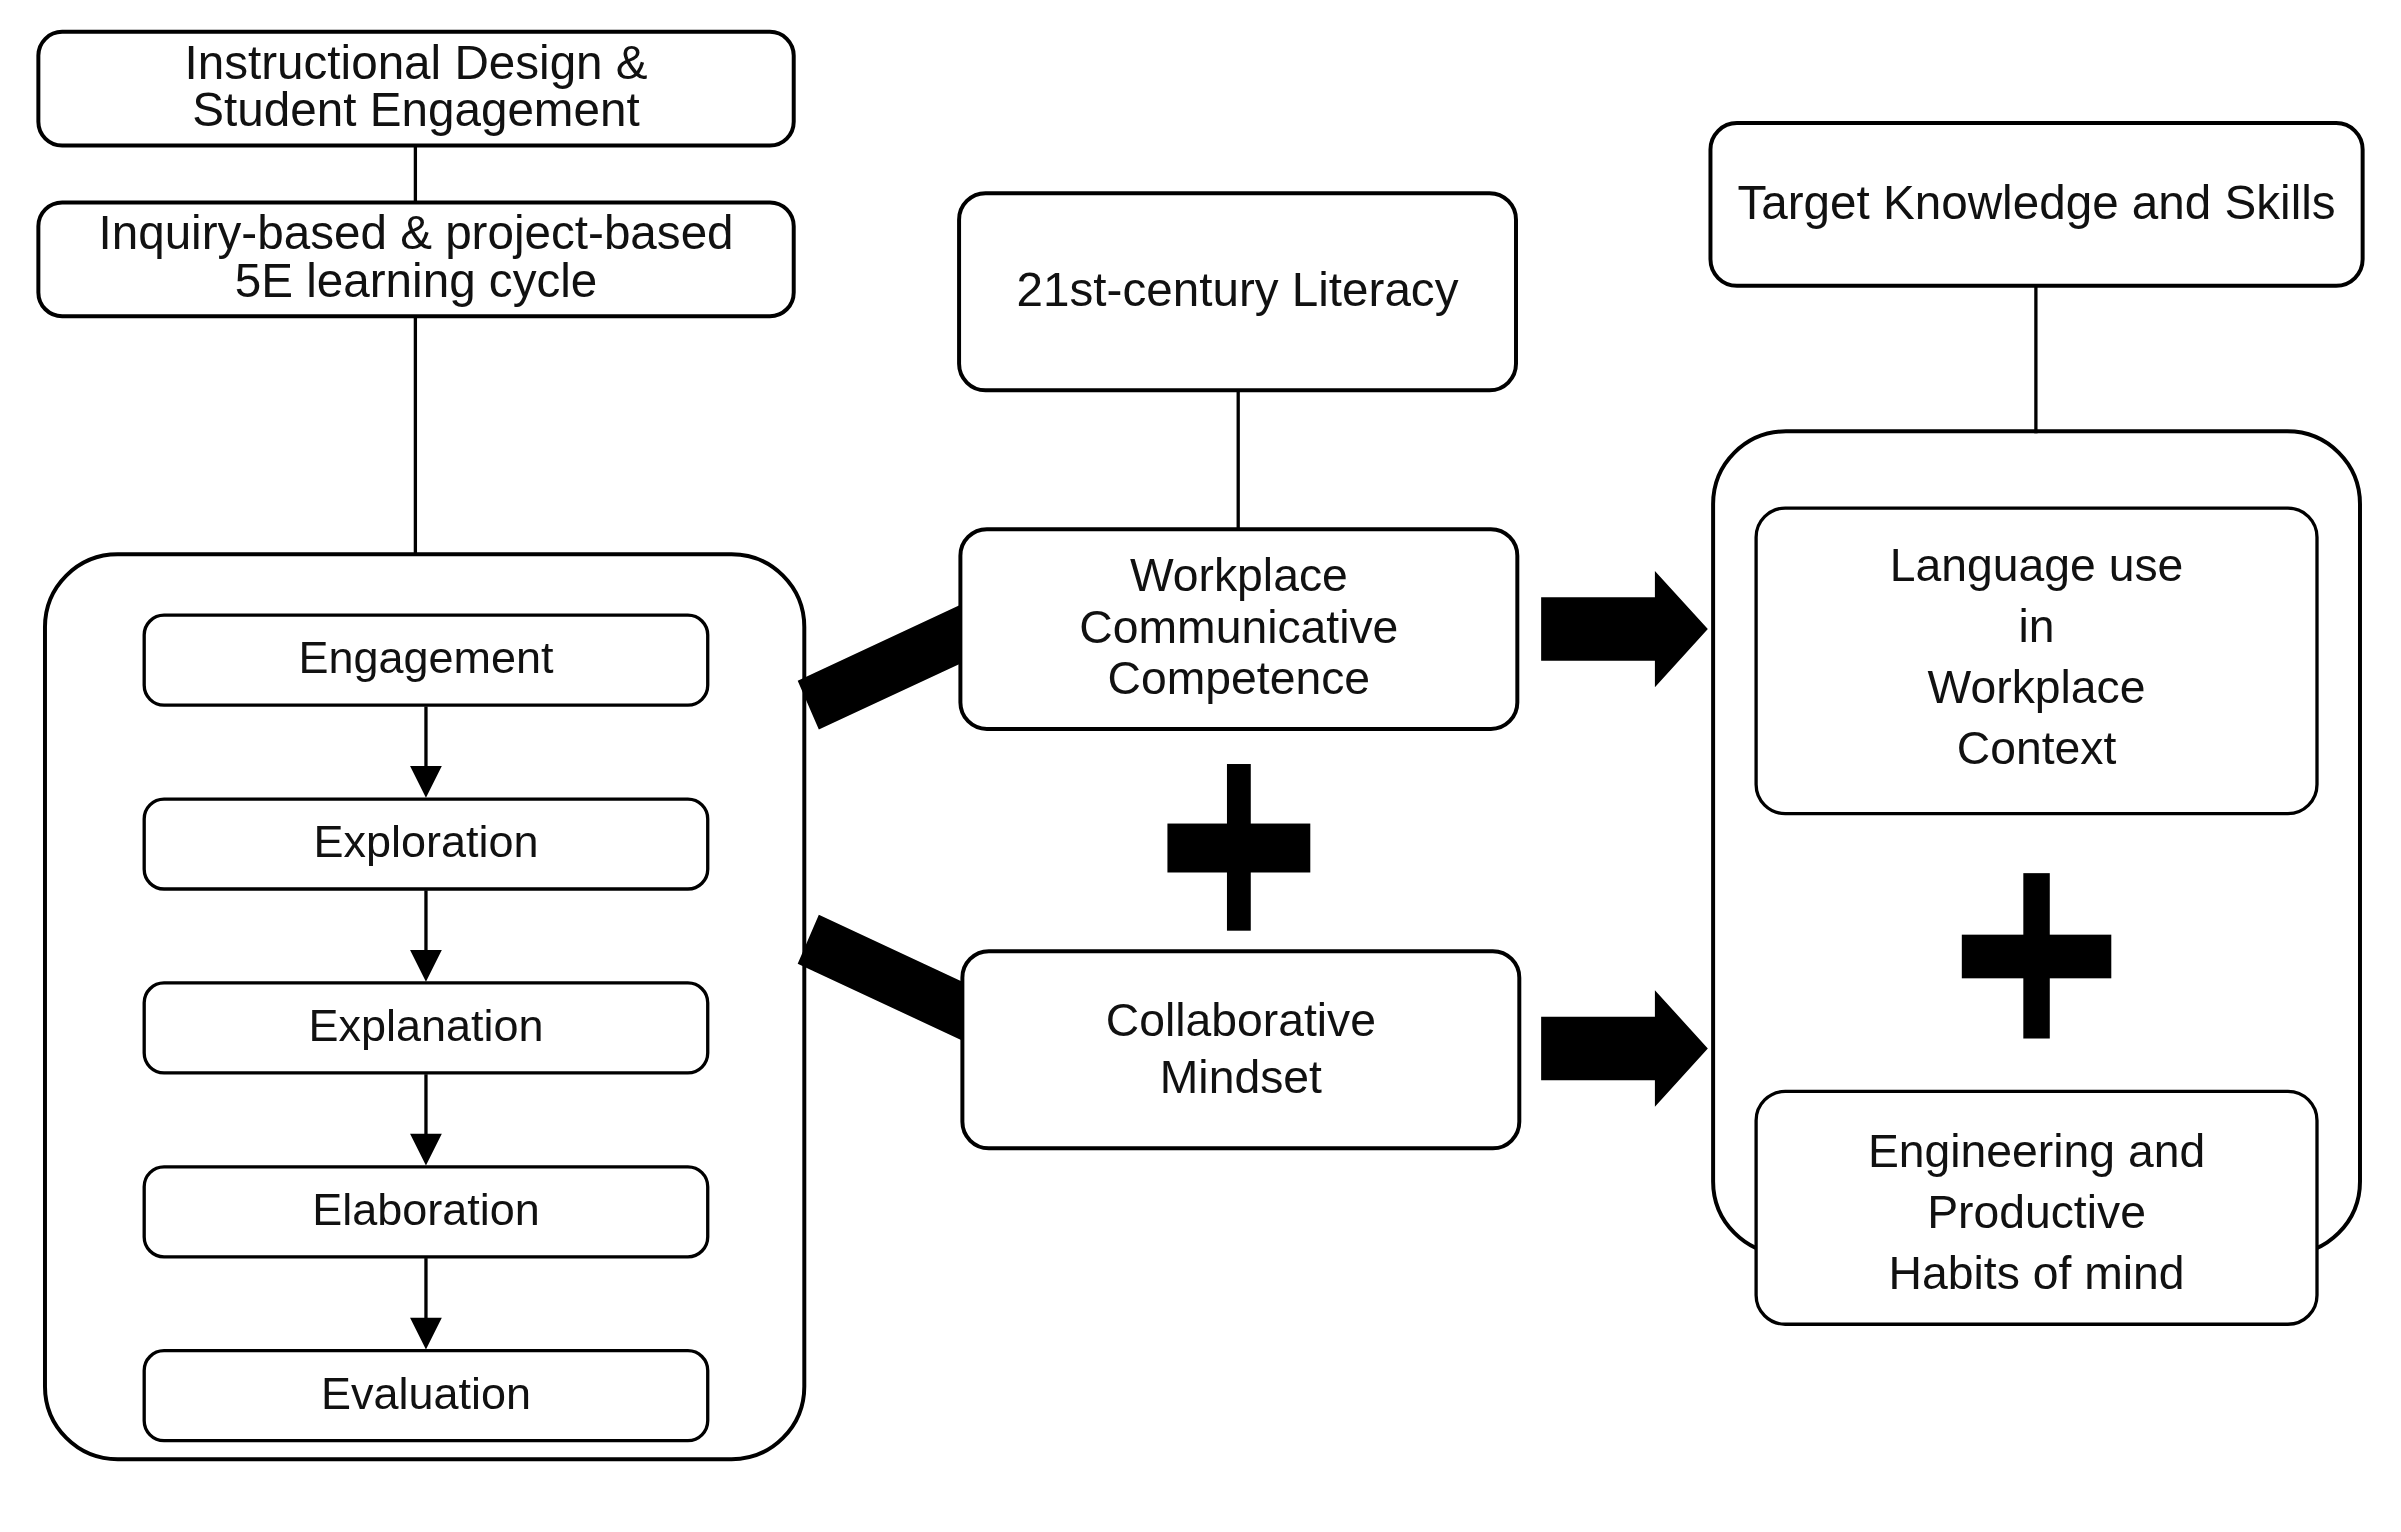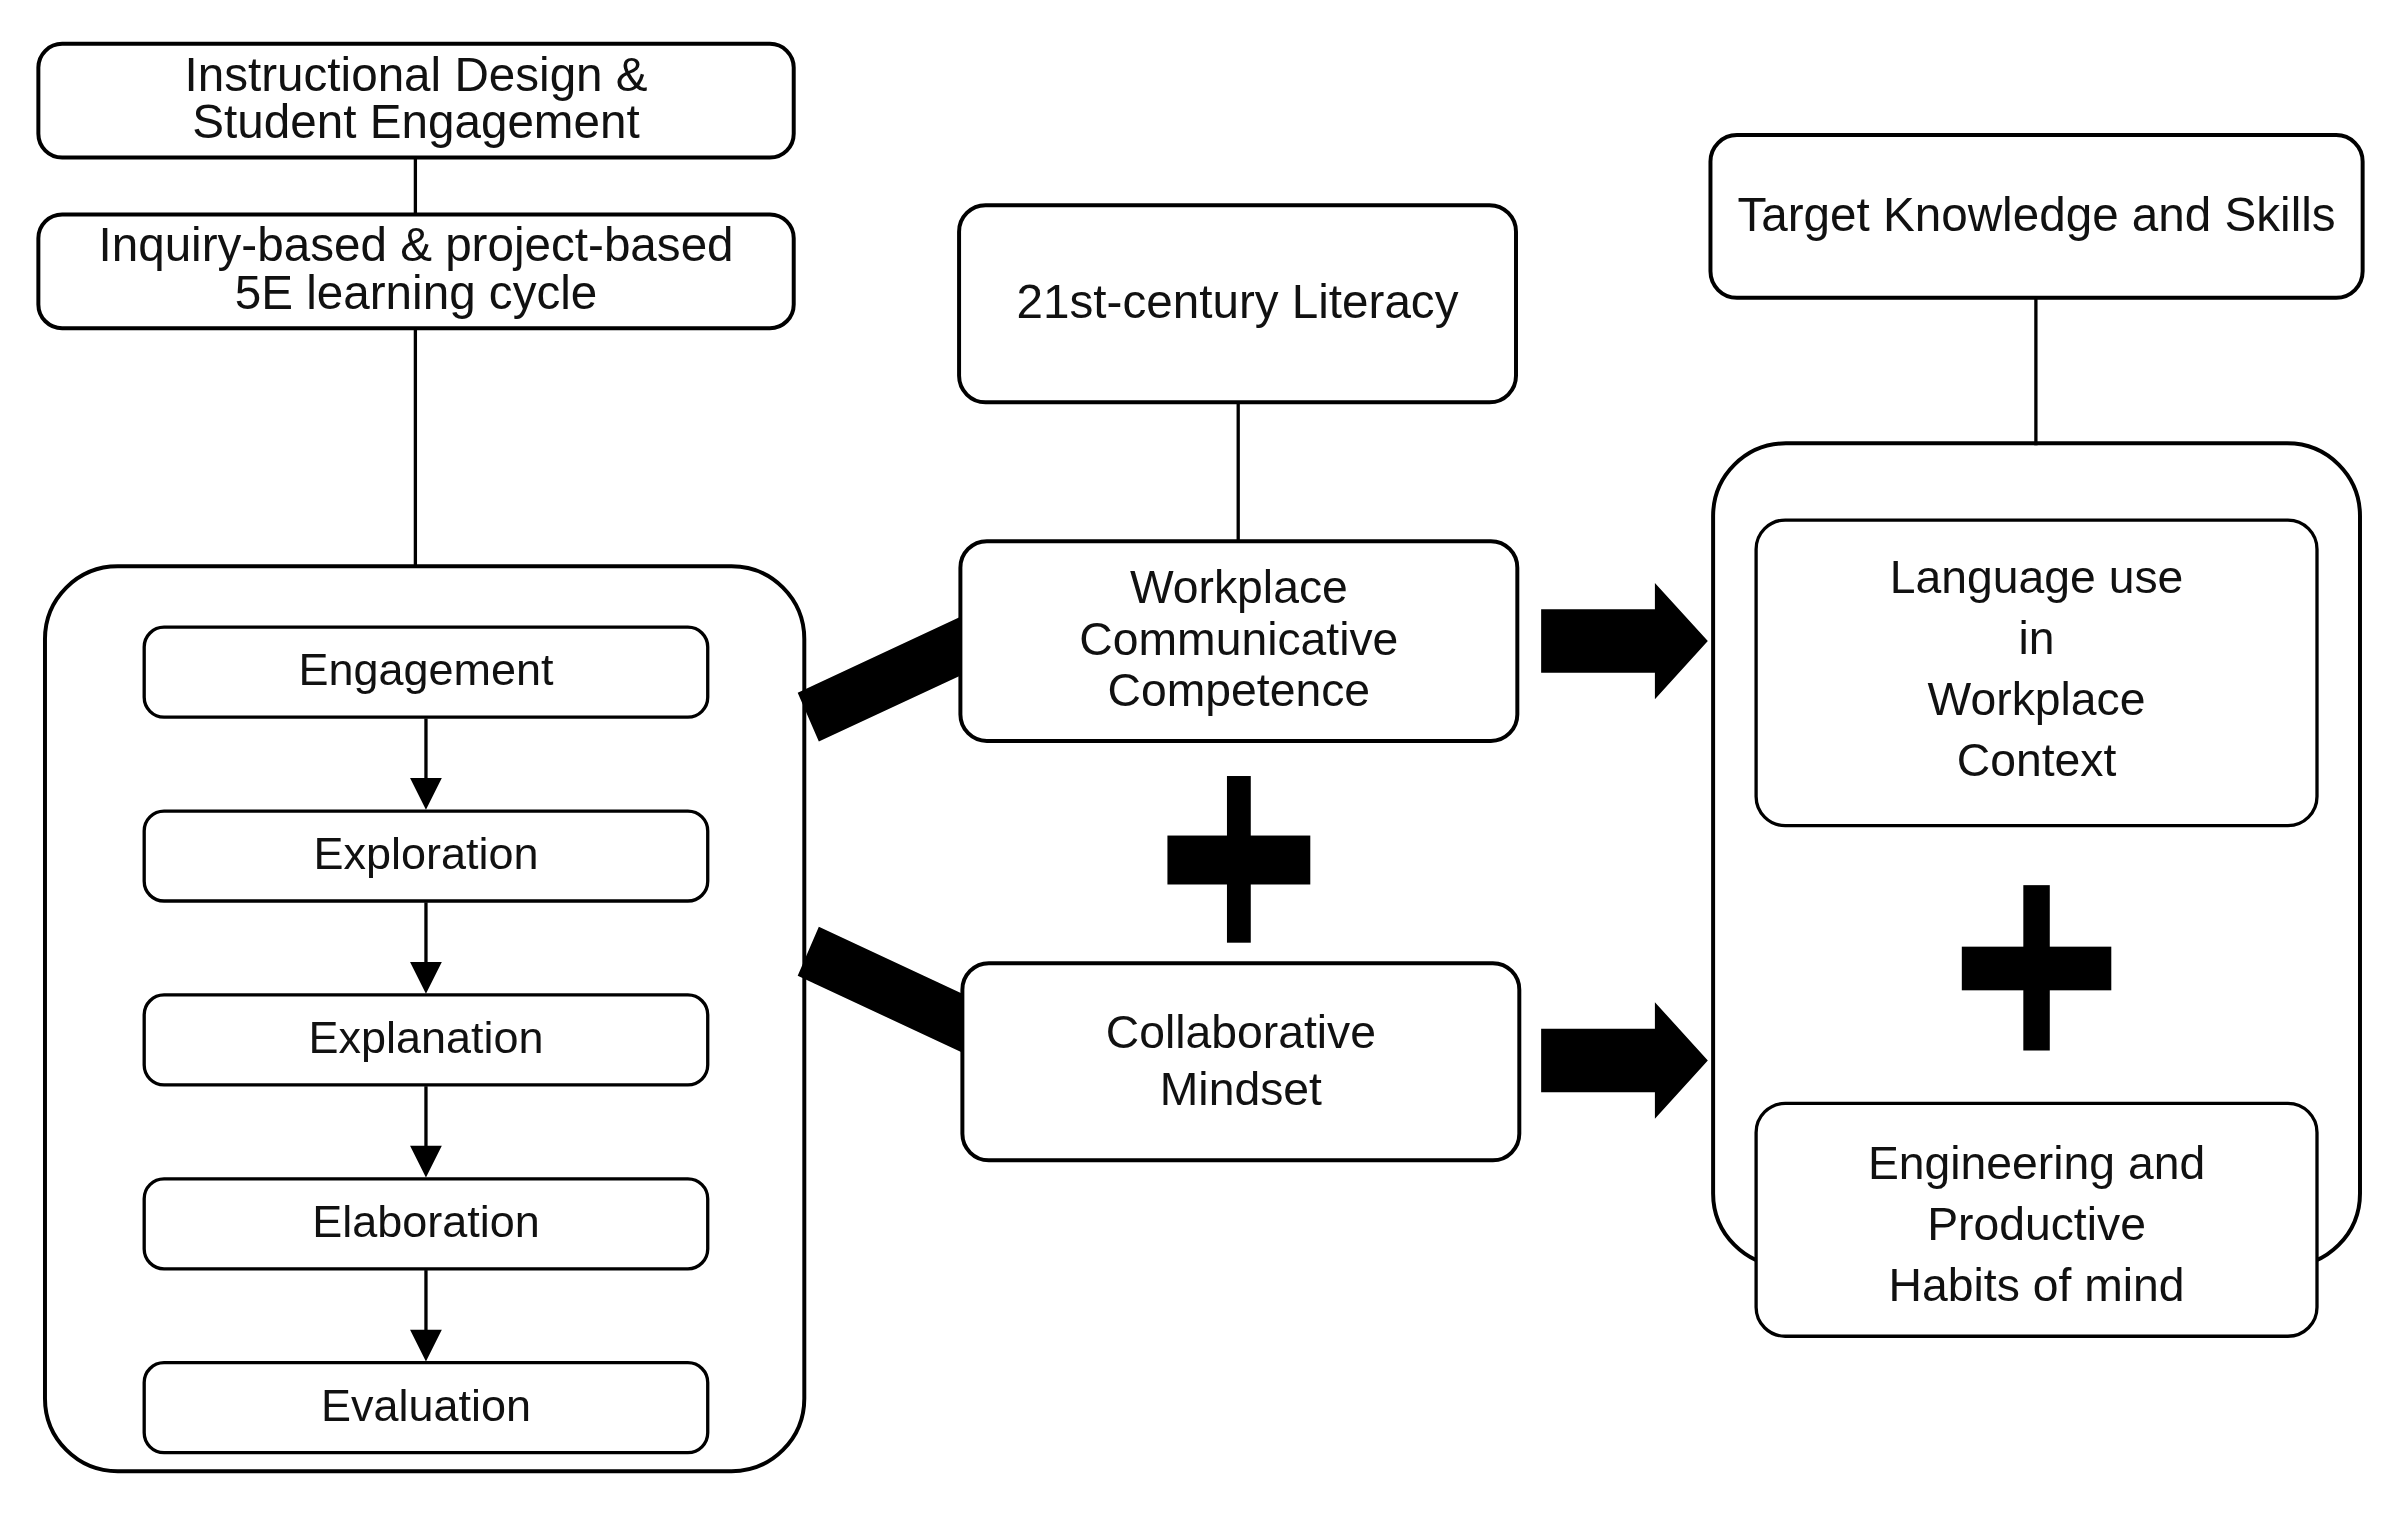--- a/index.html
+++ b/index.html
@@ -11,21 +11,20 @@
     width: 2401px;
     height: 1532px;
     overflow: hidden;
     font-family: "Liberation Sans", sans-serif;
   }
   #diagram-root {
     position: relative;
     width: 2401px;
     height: 1348px;
     background: #ffffff;
-    margin-top: 12px;
   }
   svg.diagram-canvas {
     position: absolute;
     top: 0;
     left: 0;
     width: 2401px;
     height: 1532px;
     display: block;
   }
   .node-box {

